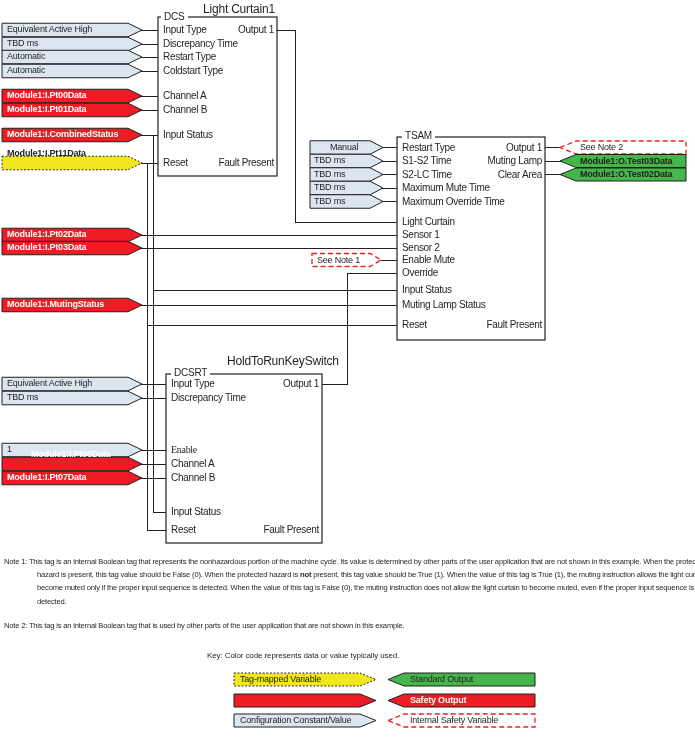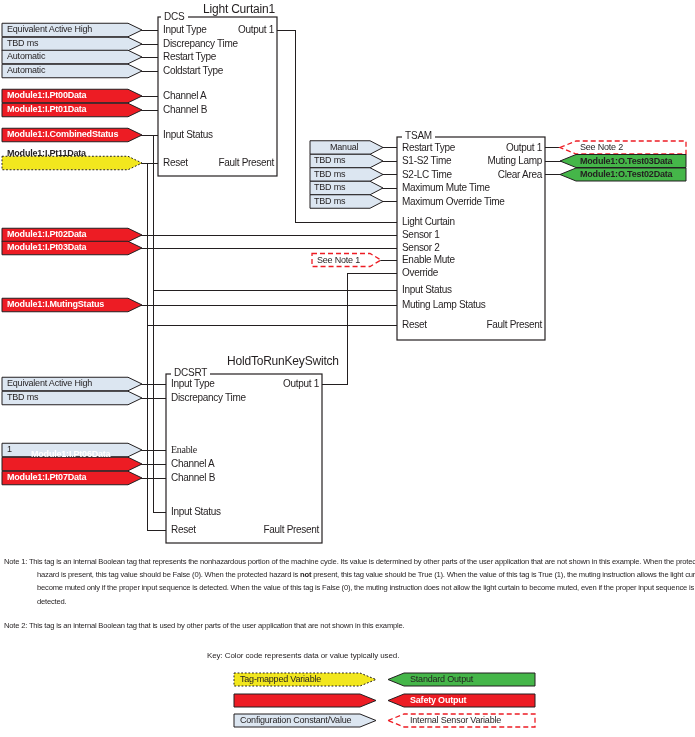--- a/index.html
+++ b/index.html
@@ -190,15 +190,15 @@
 
 <p class="note" style="left:4px;top:555px;width:688px;"><span>Note 1:</span> <span>This tag is an internal Boolean tag that represents the nonhazardous portion of the machine cycle. Its value is determined by other parts of the user application that are not shown in this example. When the protected hazard is present, this tag value should be False (0). When the protected hazard is </span><b>not</b><span> present, this tag value should be True (1). When the value of this tag is True (1), the muting instruction allows the light curtain to become muted only if the proper input sequence is detected. When the value of this tag is False (0), the muting instruction does not allow the light curtain to become muted, even if the proper input sequence is detected.</span></p>
 <p class="note" style="left:4px;top:619px;width:688px;"><span>Note 2:</span> <span>This tag is an internal Boolean tag that is used by other parts of the user application that are not shown in this example.</span></p>
 
 <div class="txt keytitle" style="left:207px;top:651px;">Key: Color code represents data or value typically used.</div>
 <div class="txt tagtxt h13" style="left:240px;top:673px;width:118px;">Tag-mapped Variable</div>
 <div class="txt tagtxt h13 b w" style="left:240px;top:660px;width:118px;">Safety Input</div>
 <div class="txt tagtxt h13" style="left:240px;top:714px;width:118px;">Configuration Constant/Value</div>
 <div class="txt tagtxt h13" style="left:410px;top:673px;width:122px;">Standard Output</div>
 <div class="txt tagtxt h13 b w" style="left:410px;top:694px;width:122px;">Safety Output</div>
-<div class="txt tagtxt h13" style="left:410px;top:714px;width:122px;">Internal Sensor Variable</div>
+<div class="txt tagtxt h13" style="left:410px;top:714px;width:122px;">Internal Safety Variable</div>
 
 </div>
 
 </body></html>

